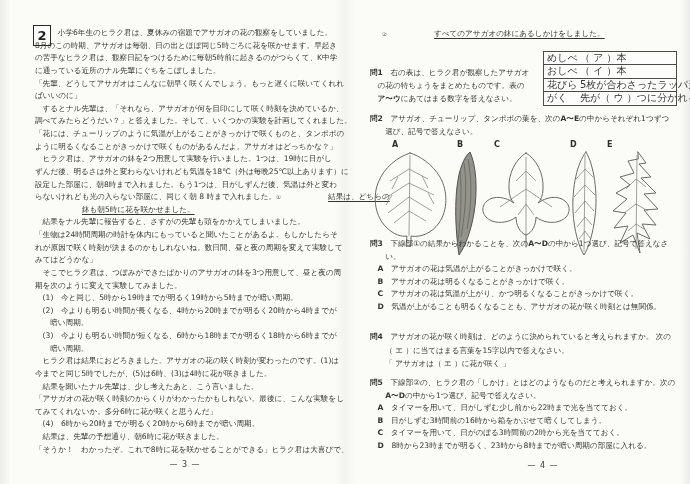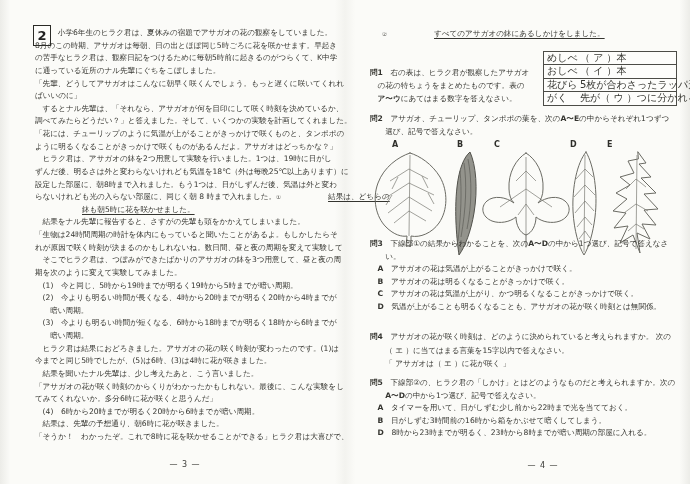--- a/index.html
+++ b/index.html
@@ -74,20 +74,21 @@
       <div class="tl"><span>「花には、チューリップのように気温が上がることがきっかけで咲くものと、タンポポの</span></div>
       <div class="tl"><span>ように明るくなることがきっかけで咲くものがあるんだよ。アサガオはどっちかな？」</span></div>
       <div class="tl"><span>　ヒラク君は、アサガオの鉢を2つ用意して実験を行いました。1つは、19時に日がし</span></div>
       <div class="tl"><span>ずんだ後、明るさは外と変わらないけれども気温を18℃（外は毎晩25℃以上あります）に</span></div>
       <div class="tl"><span>設定した部屋に、朝8時まで入れました。もう1つは、日がしずんだ後、気温は外と変わ</span></div>
       <div class="tl"><span>らないけれども光の入らない部屋に、同じく朝 8 時まで入れました。</span><span class="sm">①</span><span class="ul">結果は、どちらの</span></div>
       <div class="tl"><span class="ul">鉢も朝5時に花を咲かせました。</span></div>
       <div class="tl"><span>　結果をナル先輩に報告すると、さすがの先輩も頭をかかえてしまいました。</span></div>
       <div class="tl"><span>「生物は24時間周期の時計を体内にもっていると聞いたことがあるよ。もしかしたらそ</span></div>
       <div class="tl"><span>れが原因で咲く時刻が決まるのかもしれないね。数日間、昼と夜の周期を変えて実験して</span></div>
+      <div class="tl"><span>みてはどうかな」</span></div>
       <div class="tl"><span>　そこでヒラク君は、つぼみができたばかりのアサガオの鉢を3つ用意して、昼と夜の周</span></div>
       <div class="tl"><span>期を次のように変えて実験してみました。</span></div>
       <div class="tl"><span>　(1)　今と同じ、5時から19時までが明るく19時から5時までが暗い周期。</span></div>
       <div class="tl"><span>　(2)　今よりも明るい時間が長くなる、4時から20時までが明るく20時から4時までが</span></div>
       <div class="tl"><span>　　暗い周期。</span></div>
       <div class="tl"><span>　(3)　今よりも明るい時間が短くなる、6時から18時までが明るく18時から6時までが</span></div>
       <div class="tl"><span>　　暗い周期。</span></div>
       <div class="tl"><span>　ヒラク君は結果におどろきました。アサガオの花の咲く時刻が変わったのです。(1)は</span></div>
       <div class="tl"><span>今までと同じ5時でしたが、(5)は6時、(3)は4時に花が咲きました。</span></div>
       <div class="tl"><span>　結果を聞いたナル先輩は、少し考えたあと、こう言いました。</span></div>
@@ -186,20 +187,21 @@
         <div class="tl"><span class="bd">問4</span><span>　アサガオの花が咲く時刻は、どのように決められていると考えられますか。 次の</span></div>
         <div class="tl"><span>　　（ エ ）に当てはまる言葉を15字以内で答えなさい。</span></div>
         <div class="tl"><span>　　「 アサガオは（ エ ）に花が咲く 」</span></div>
       </div>
 
     <div class="rp-block q5">
         <div class="tl"><span class="bd">問5</span><span>　下線部②の、ヒラク君の「しかけ」とはどのようなものだと考えられますか。次の</span></div>
         <div class="tl"><span>　　</span><span class="bd">A〜D</span><span>の中から1つ選び、記号で答えなさい。</span></div>
         <div class="tl"><span class="bd">　A</span><span>　タイマーを用いて、日がしずむ少し前から22時まで光を当てておく。</span></div>
         <div class="tl"><span class="bd">　B</span><span>　日がしずむ3時間前の16時から箱をかぶせて暗くしてしまう。</span></div>
+        <div class="tl"><span class="bd">　C</span><span>　タイマーを用いて、日がのぼる3時間前の2時から光を当てておく。</span></div>
         <div class="tl"><span class="bd">　D</span><span>　8時から23時までが明るく、23時から8時までが暗い周期の部屋に入れる。</span></div>
       </div>
 
   </div>
 
   <div class="pageno pageno-right">— 4 —</div>
 
 </div>
 
 </body></html>

